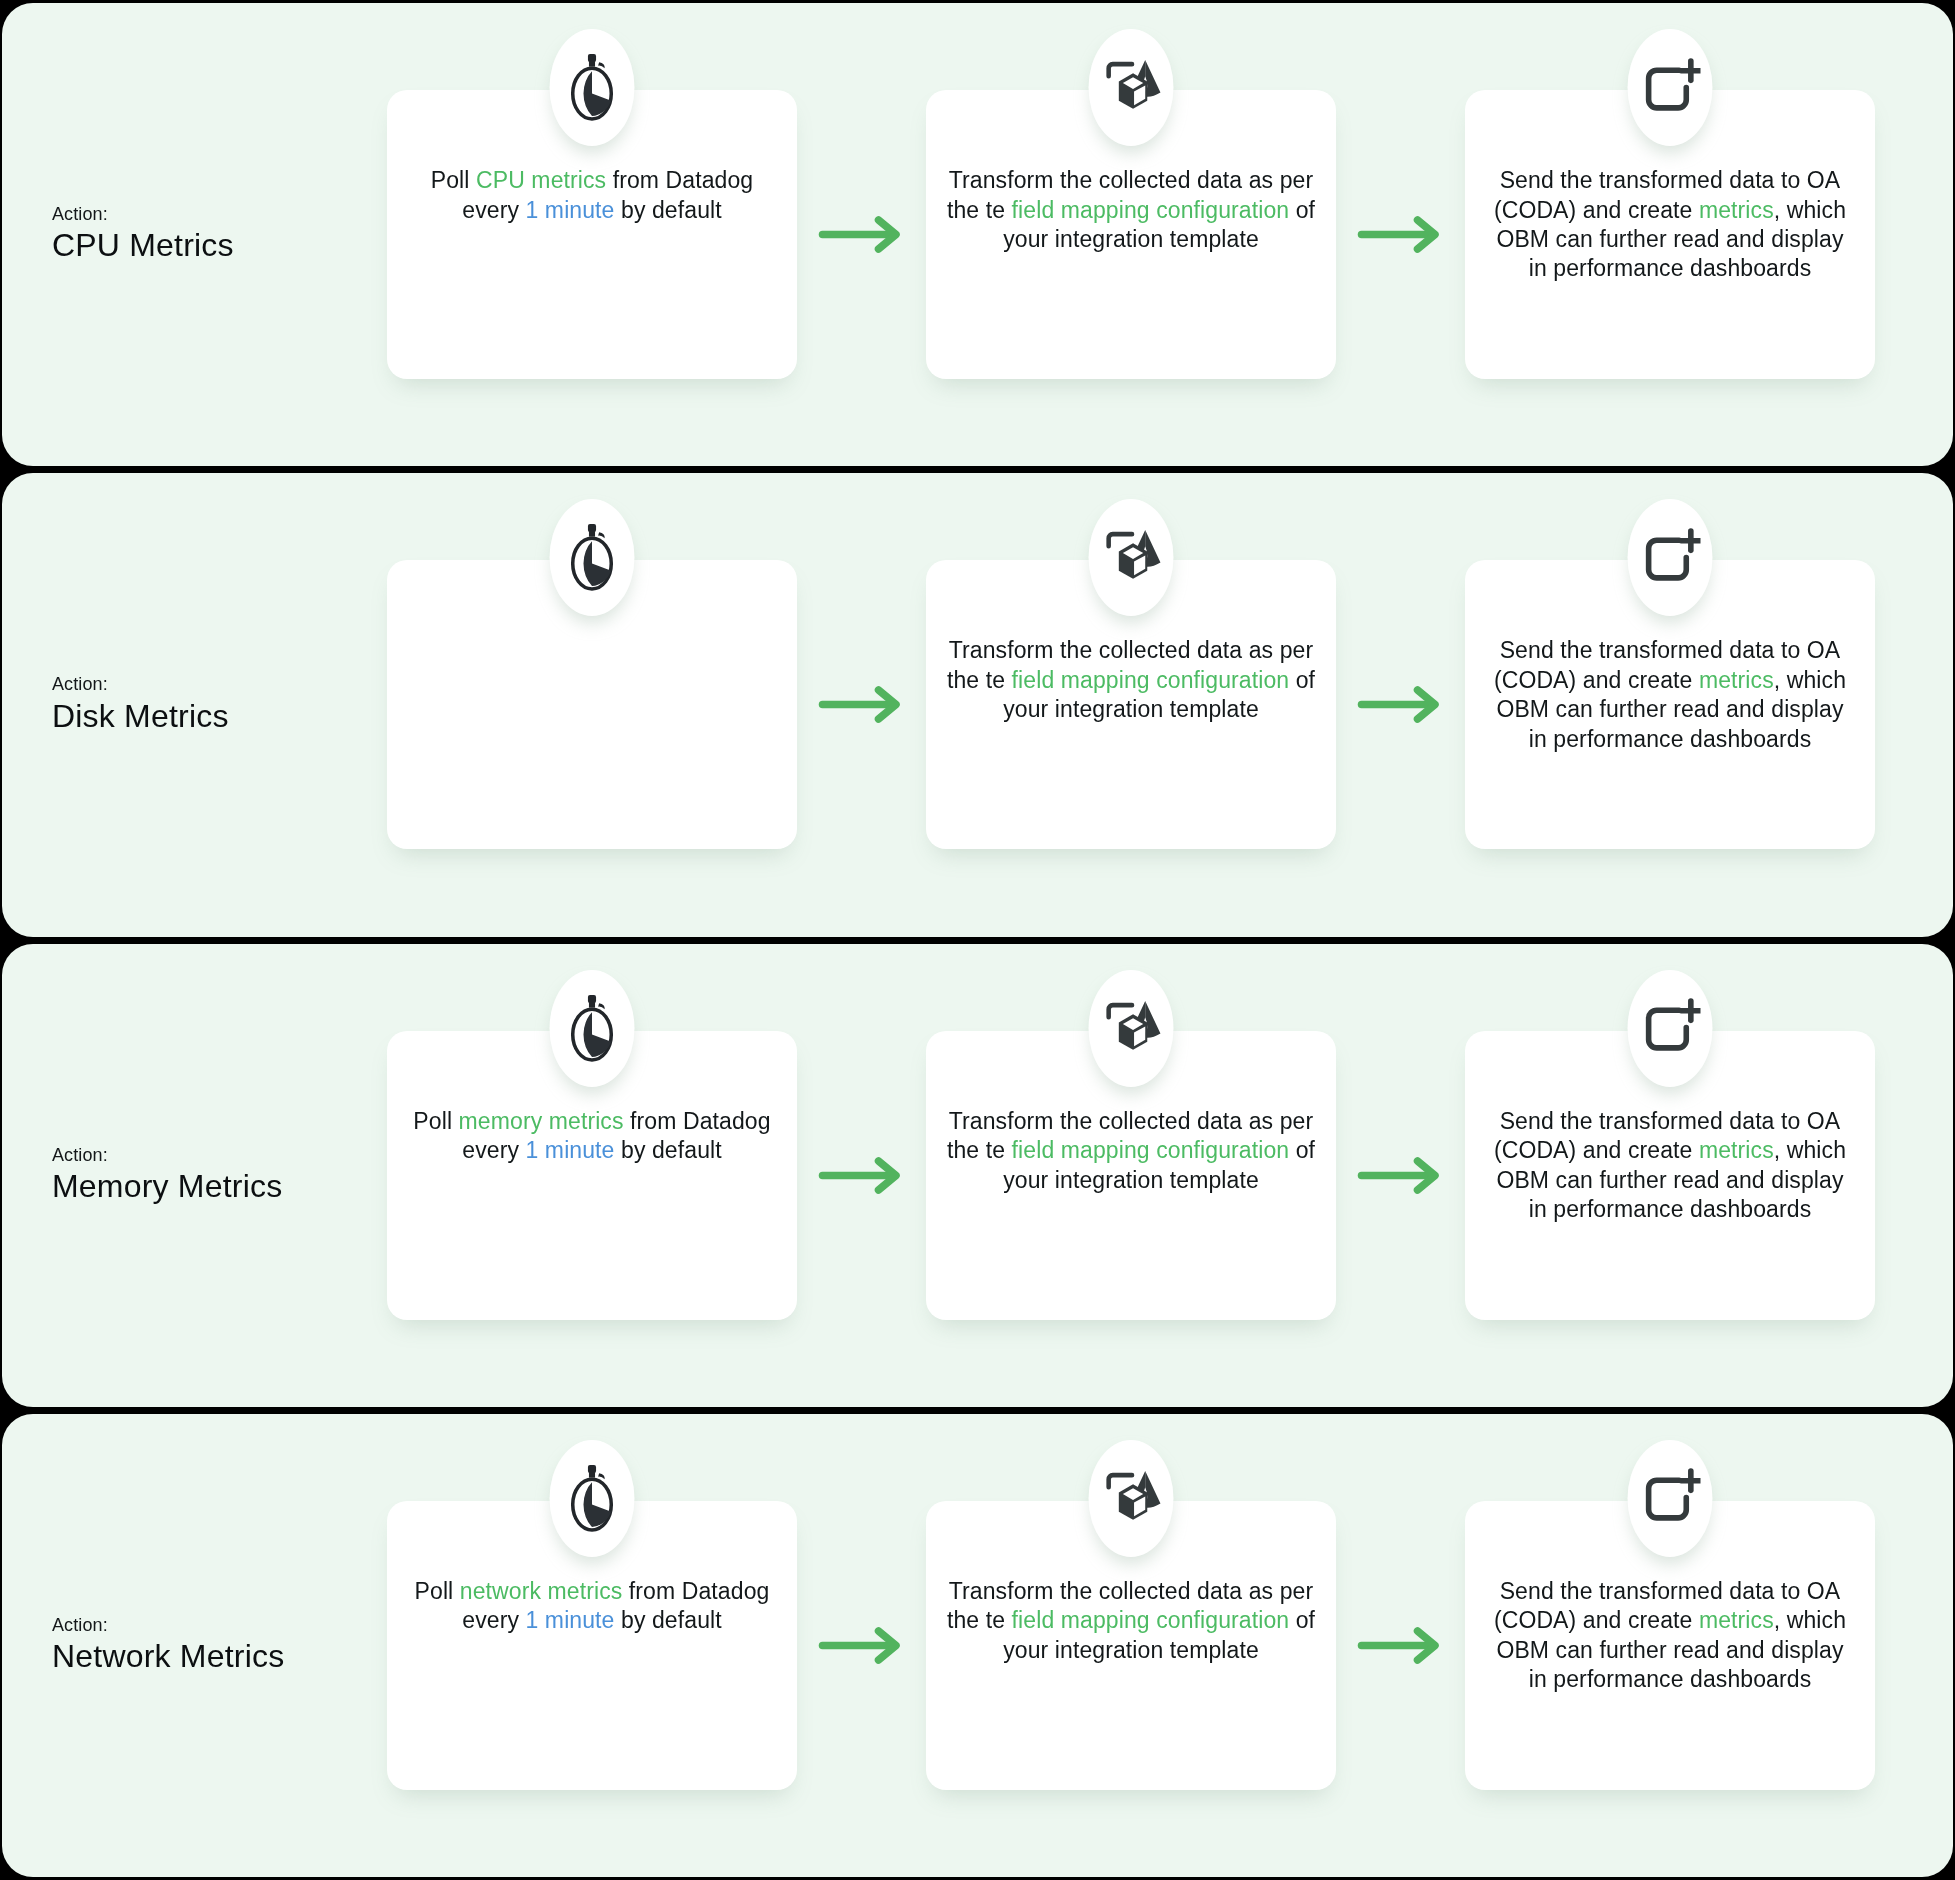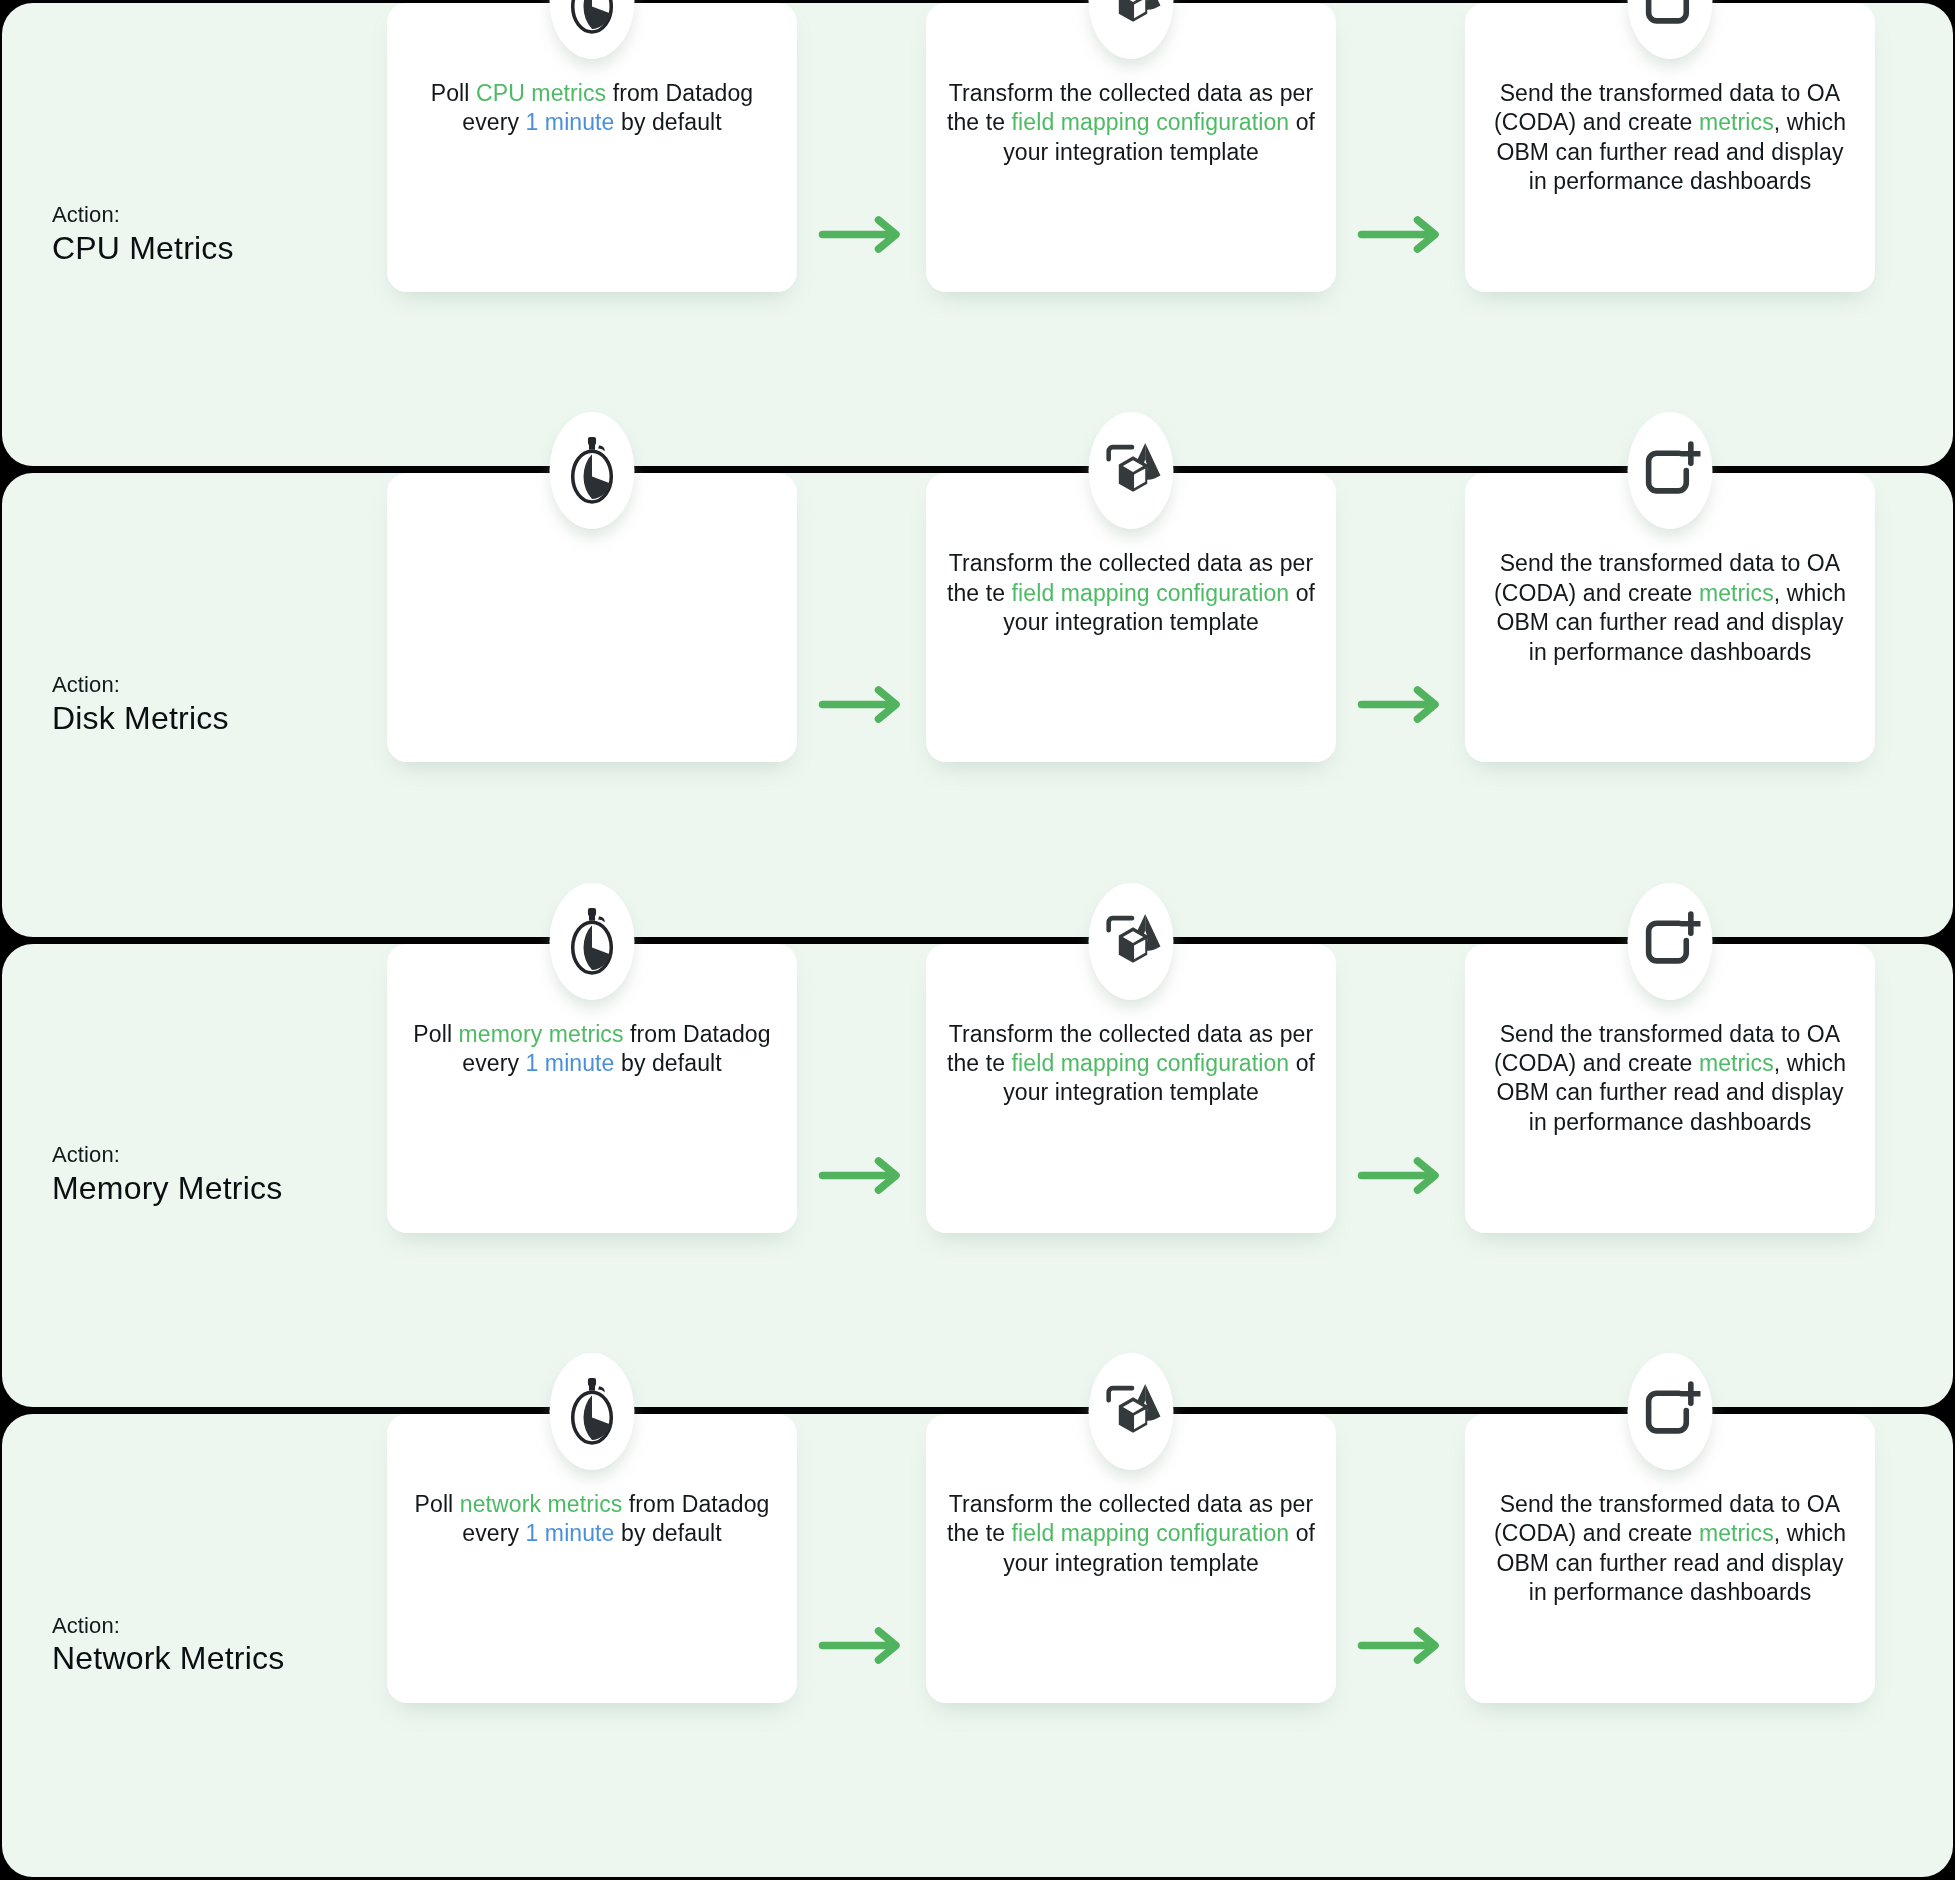--- a/index.html
+++ b/index.html
@@ -39,21 +39,21 @@
   }
 
   
   .action-col {
     width: 385px;
     flex: 0 0 385px;
     padding-left: 50px;
     box-sizing: border-box;
   }
   .action-kicker {
-    font-size: 22px;
+    font-size: 18px;
     line-height: 1.18;
     color: #14181a;
     letter-spacing: 0.1px;
     font-weight: 400;
   }
   .action-title {
     font-size: 32px;
     line-height: 1.18;
     color: #0c0f11;
     letter-spacing: 0.2px;
@@ -71,20 +71,21 @@
     padding-right: 45px;
     box-sizing: border-box;
   }
 
   .step {
     position: relative;
     width: 410px;
     flex: 0 0 410px;
     height: 100%;
     display: flex;
+    align-items: center;
   }
 
   .card {
     position: relative;
     width: 410px;
     height: 289px;
     background: #ffffff;
     border-radius: 20px;
     box-shadow: 0 13px 23px -9px rgba(120, 150, 128, 0.28);
     box-sizing: border-box;

